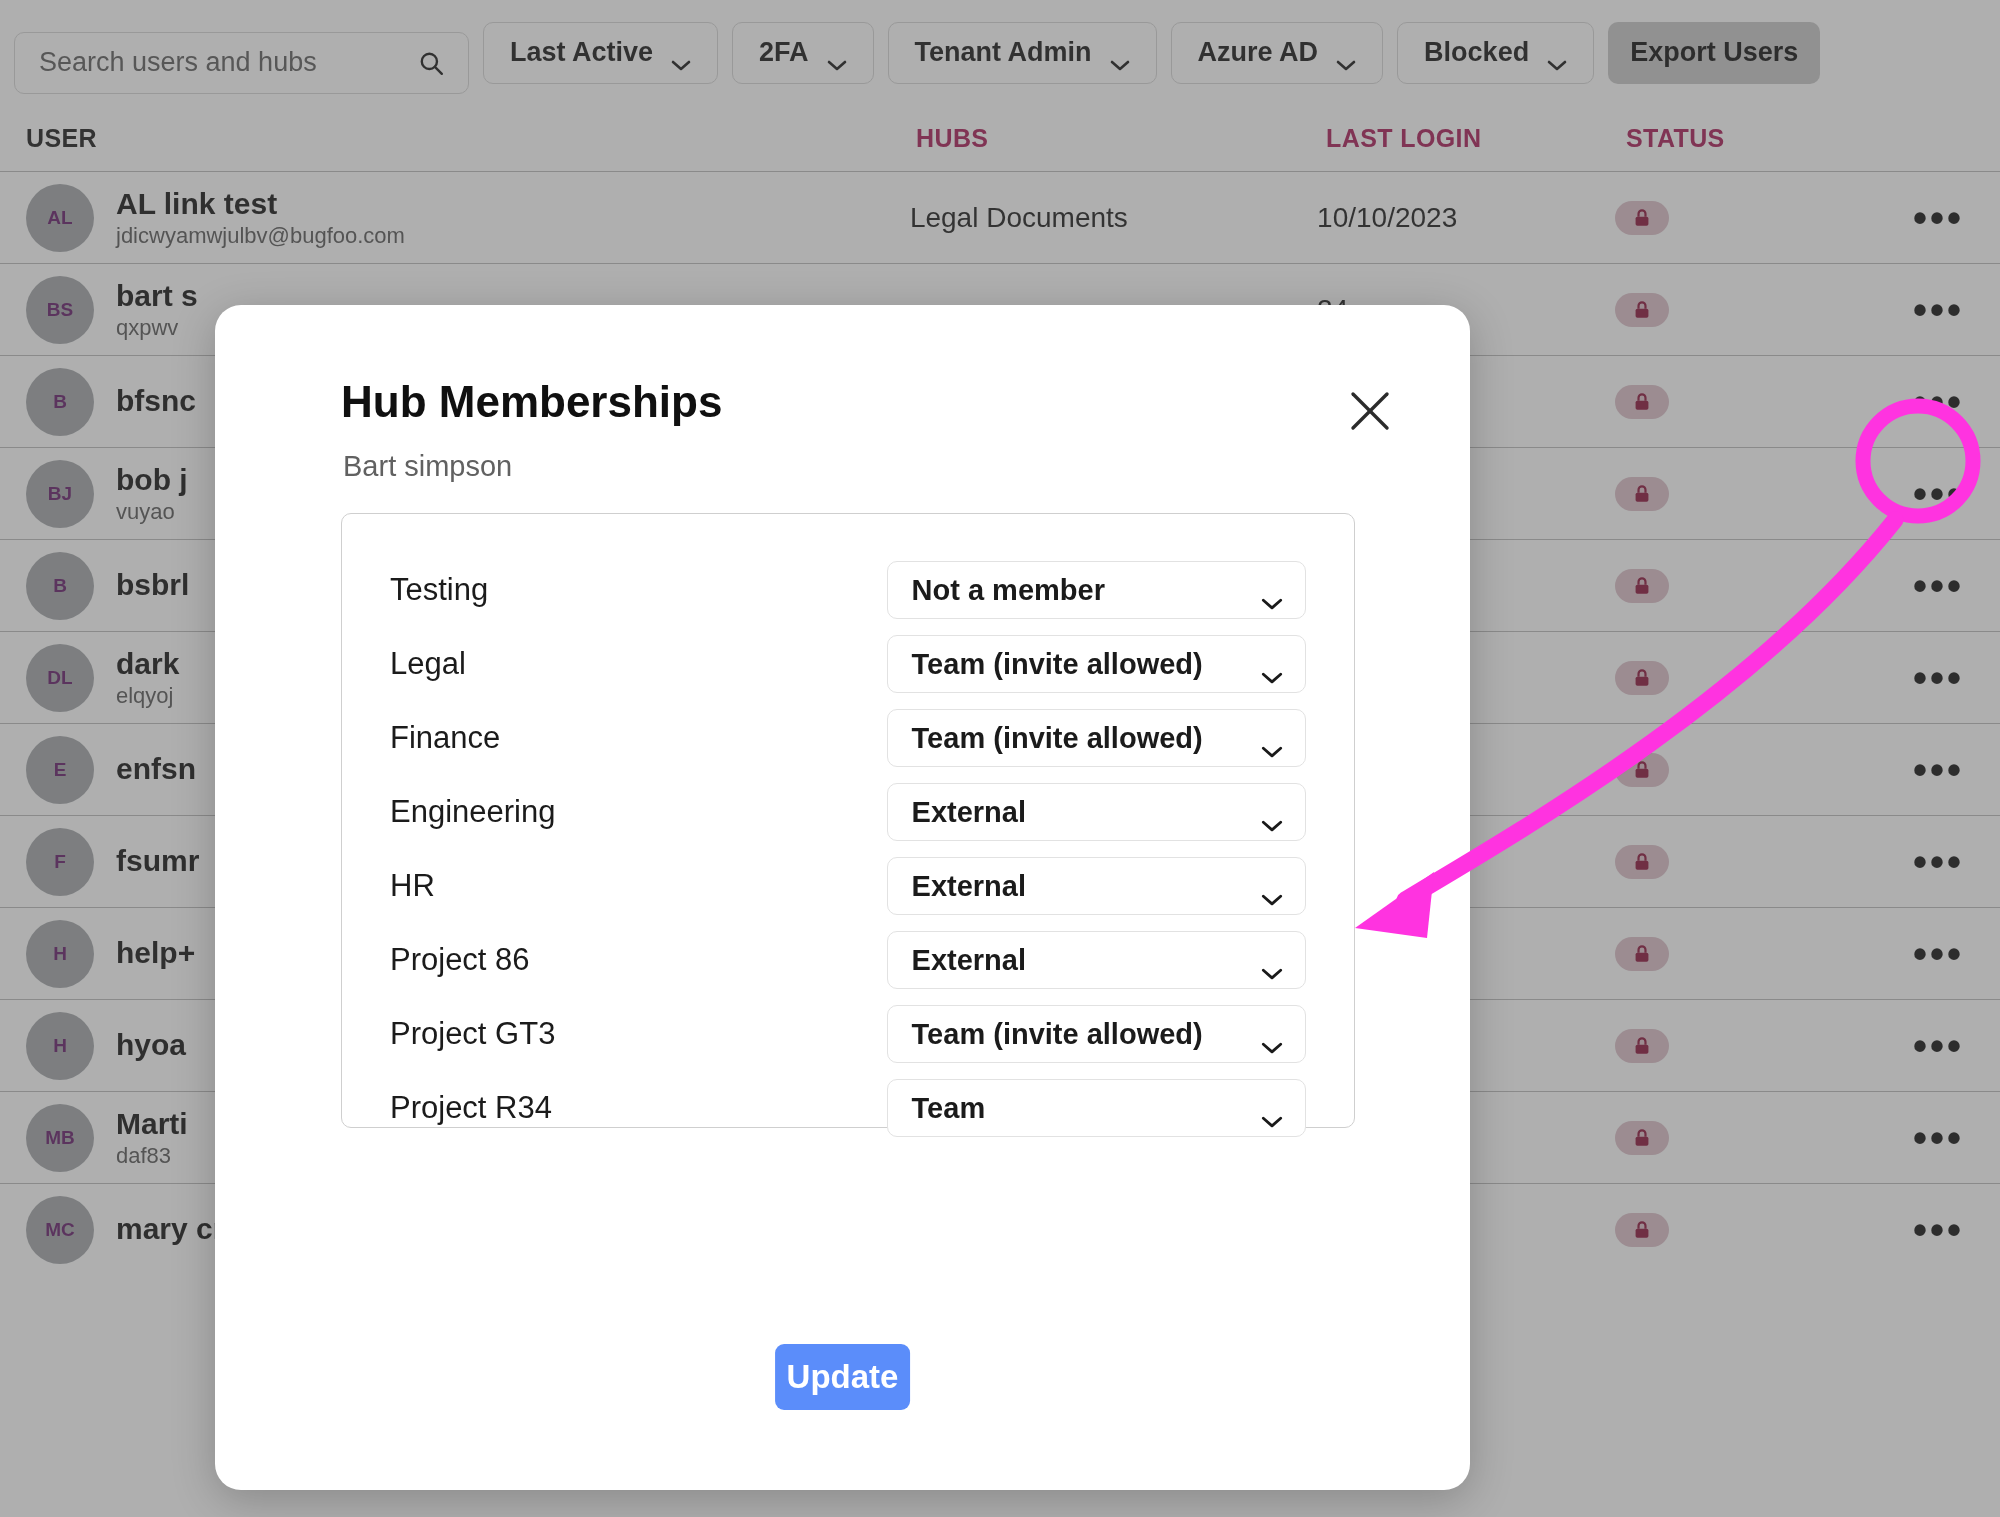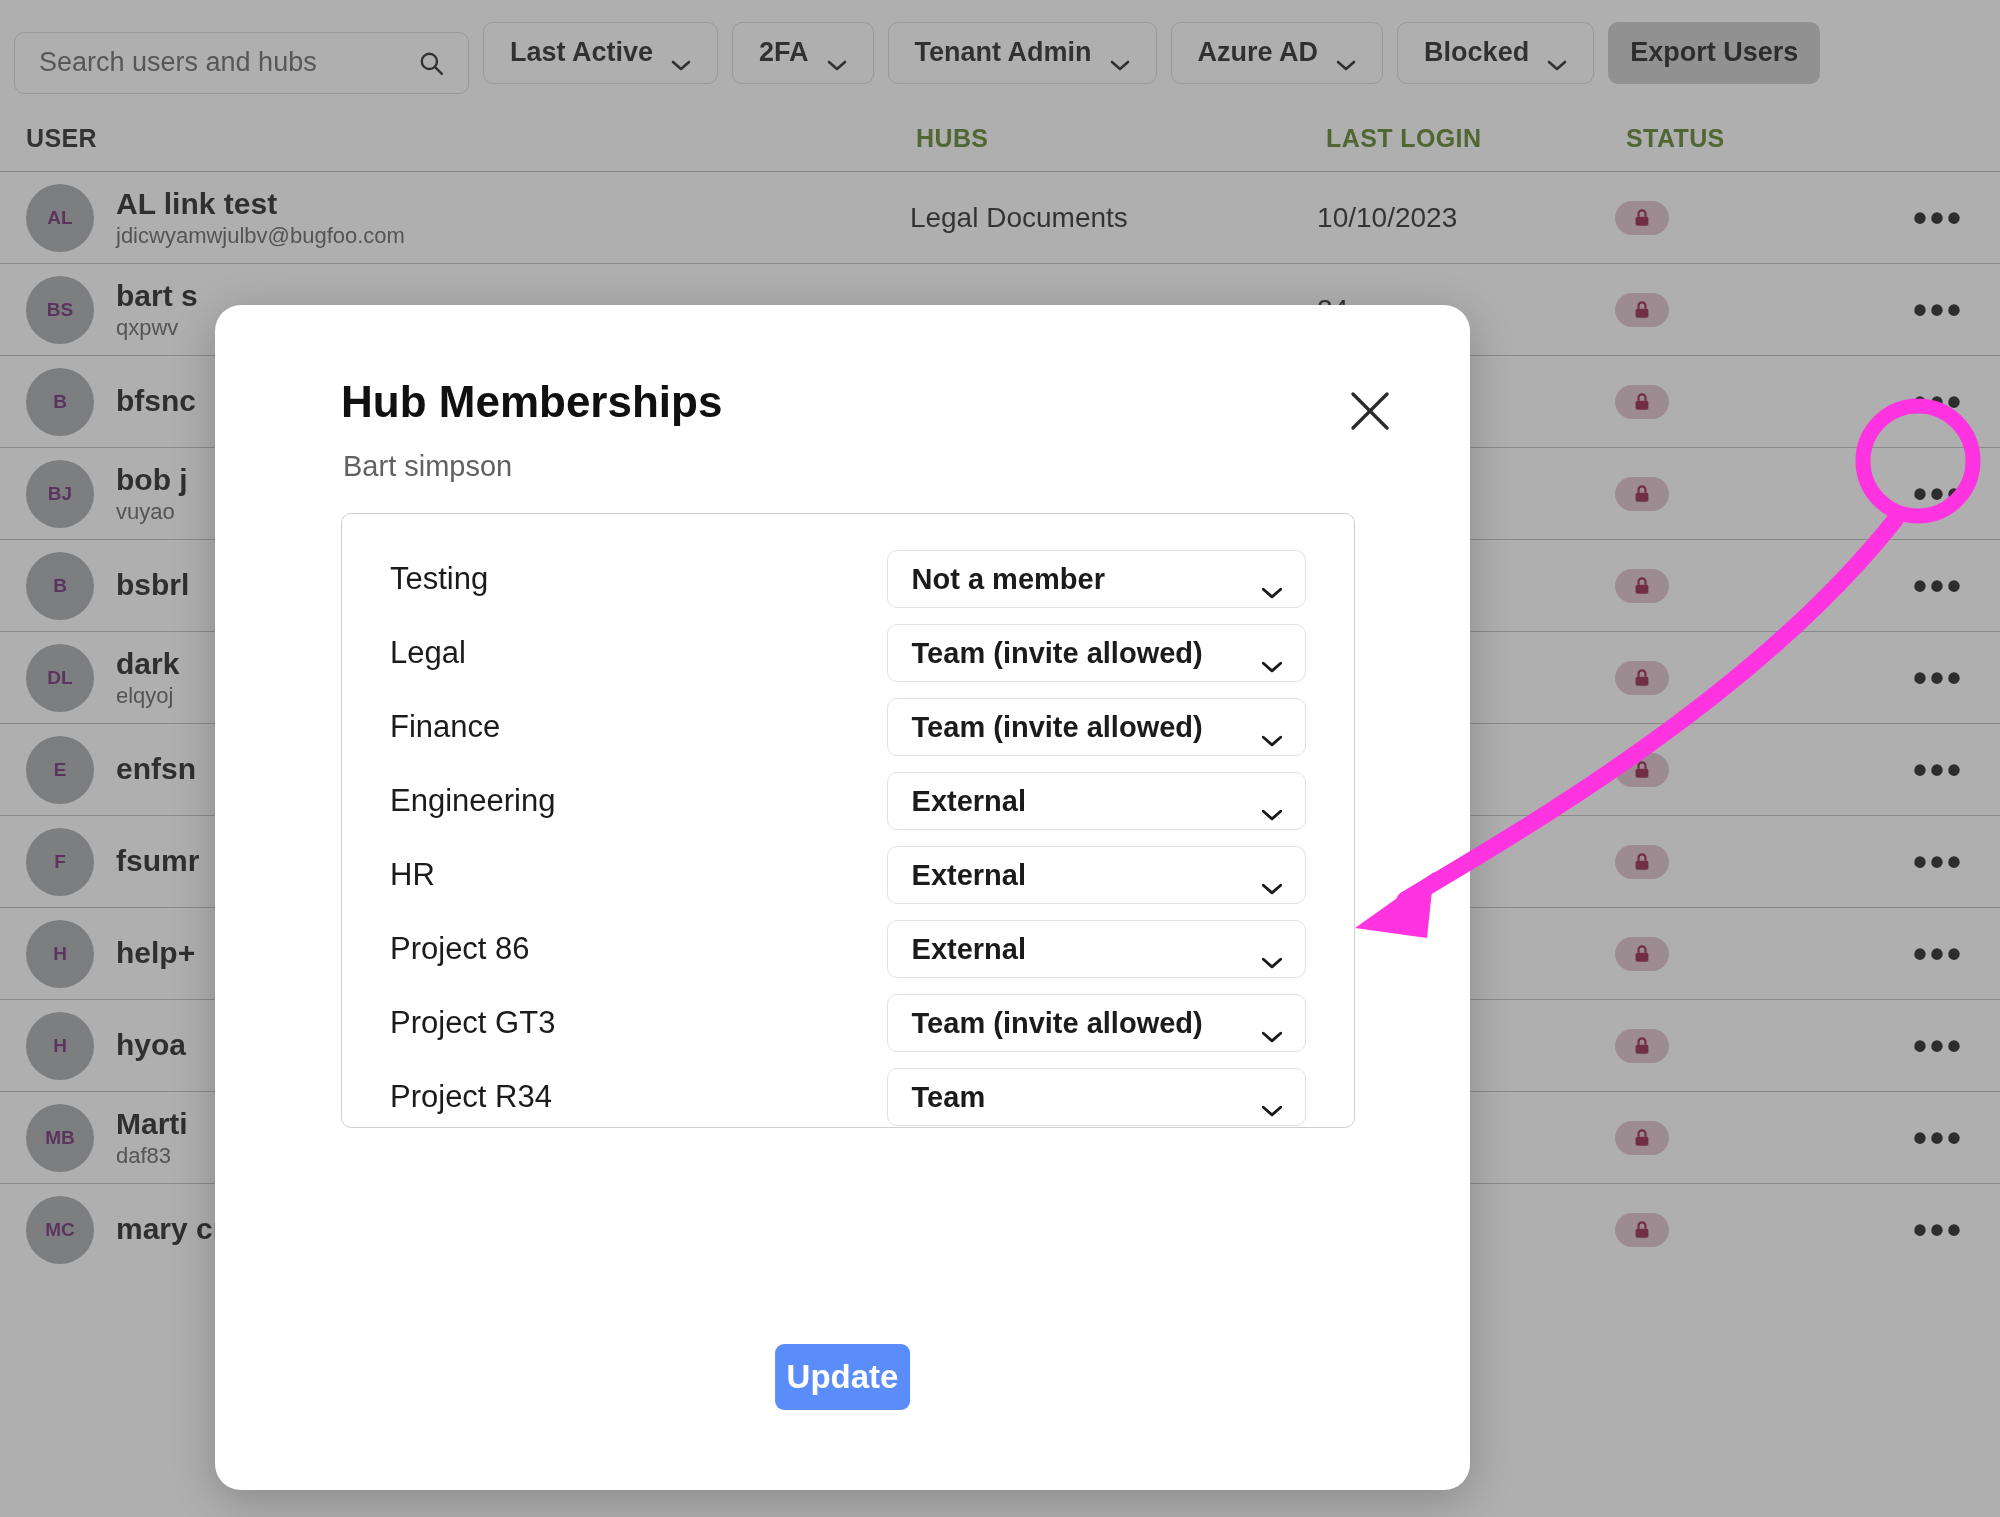--- a/index.html
+++ b/index.html
@@ -71,21 +71,21 @@
   }
 
   
   .table { position: absolute; top: 105px; left: 0; right: 0; bottom: 0; }
   .thead {
     display: flex; align-items: center;
     height: 66px;
     padding: 0 26px;
   }
   .th {
-    font-size: 25px; font-weight: bold; color: #4d7c0f;
+    font-size: 25px; font-weight: bold; color: #be185d;
     letter-spacing: 0.4px;
   }
   .col-user   { width: 890px; }
   .col-hubs   { width: 410px; }
   .col-login  { width: 300px; }
   .col-status { width: 300px; }
   .col-more   { flex: 1; text-align: right; }
   .th.col-user { color: #1c1c1c; }
 
   .trow {
@@ -150,21 +150,21 @@
     width: 48px; height: 48px;
     cursor: pointer;
   }
 
   .hub-panel {
     position: absolute;
     left: 126px; top: 208px;
     width: 1014px; height: 615px;
     border: 1.5px solid #cfcfcf;
     border-radius: 10px;
-    padding: 28px 48px;
+    padding: 39px 48px;
   }
   .hub-row {
     display: flex; align-items: center;
     height: 74px;
   }
   .hub-name {
     width: 500px;
     font-size: 31px; color: #1b1b1b;
   }
   .hub-select {

